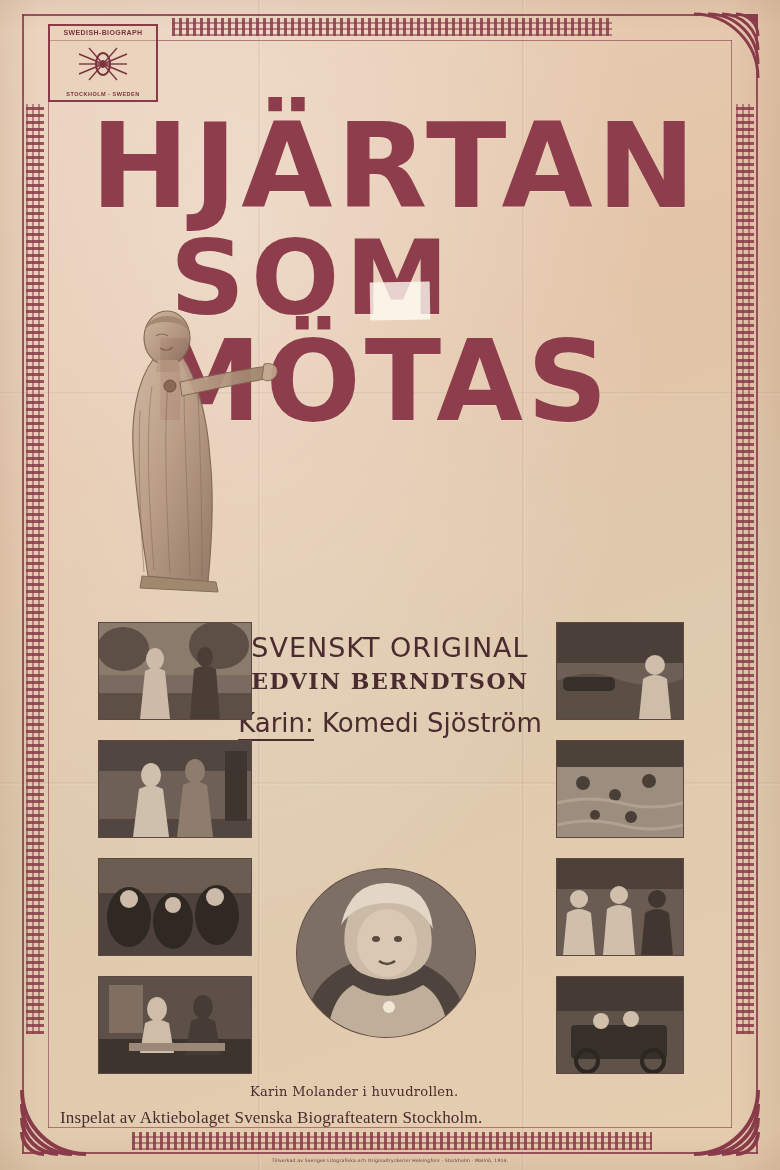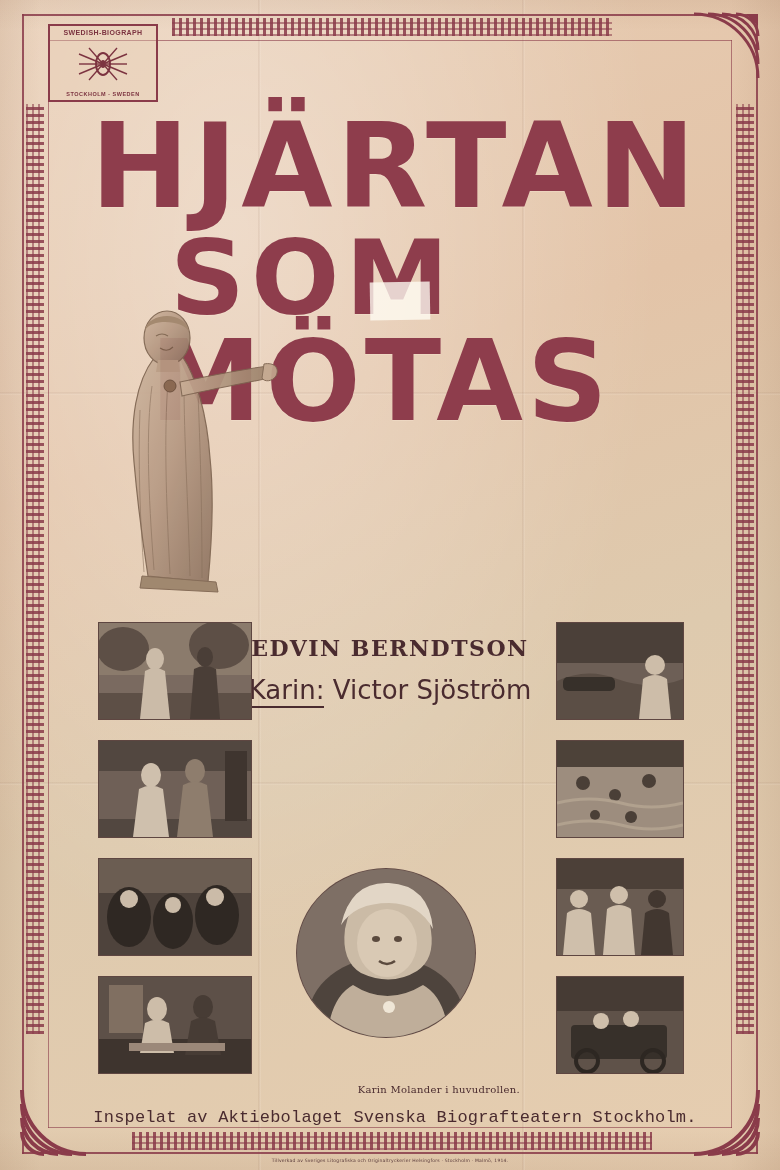--- a/index.html
+++ b/index.html
@@ -171,21 +171,21 @@
     font-family: "DejaVu Serif", serif;
     font-size: 9px;
     margin-top: 10px;
     letter-spacing: 1px;
   }
   .c-author {
     font-family: "DejaVu Serif", serif;
     font-weight: bold;
     font-size: 22px;
     letter-spacing: 1.5px;
-    margin-top: 15px;
+    margin-top: 5px;
   }
   .c-regie {
     font-family: "DejaVu Sans", sans-serif;
     font-size: 26px;
     margin-top: 14px;
   }
   .c-regie .ul { border-bottom: 2px solid #4a2b2f; padding-bottom: 1px; }
 
   
   .still {
@@ -208,34 +208,33 @@
     border-radius: 50%;
     overflow: hidden;
     background: #6f5b55;
     border: 1px solid rgba(80,50,45,0.4);
   }
   .portrait-caption {
     position: absolute;
     left: 250px;
     width: 270px;
     top: 1084px;
-    text-align: right;
+    text-align: left;
     font-family: "DejaVu Serif", serif;
-    font-size: 10px;
+    font-size: 13px;
     color: #4a2b2f;
     letter-spacing: .3px;
   }
 
   .footer-line {
     position: absolute;
     left: 60px;
     right: 50px;
     top: 1108px;
-    text-align: center;
-    font-family: Liberation Mono, monospace;
+    font-family: Liberation Serif, serif;
     font-size: 17px;
     color: #4a2b2f;
     letter-spacing: .2px;
   }
   .printer-line {
     position: absolute;
     left: 60px;
     right: 60px;
     top: 1158px;
     text-align: center;
@@ -378,24 +377,25 @@
 
     <path d="M84 92 C112 86 142 80 172 76 L174 88 C144 94 112 100 86 106 Z" fill="url(#armGrad)" stroke="#7d6450" stroke-width="1.1"></path>
     <path d="M168 74 C178 72 184 78 180 86 C176 92 168 92 166 88 Z" fill="#c1a68e" stroke="#7d6450" stroke-width="1"></path>
 
     <circle cx="74" cy="96" r="6" fill="#8a6c52" stroke="#6d543f" stroke-width="1"></circle>
 
     <path d="M46 286 L120 292 L122 302 L44 298 Z" fill="#9b8269" stroke="#7d6450" stroke-width="1"></path>
   </svg>
 
   <div class="credits">
+    <div class="c-original">SVENSKT ORIGINAL</div>
     <div class="c-author">EDVIN BERNDTSON</div>
     <div class="c-regie">
       <span class="ul">Karin:</span>
-      <span>Victor Sjöström</span>
+      <span>Komedi Sjöström</span>
     </div>
   </div>
 
   <div class="still" style="left:98px;top:622px;width:152px;height:96px;">
     <svg class="ph" viewBox="0 0 152 96" preserveAspectRatio="none">
       <rect width="152" height="96" fill="#7a6a60"></rect>
       <rect width="152" height="52" fill="#8b7b6c"></rect>
       <g fill="#5d4f46">
         <ellipse cx="24" cy="26" rx="26" ry="22"></ellipse>
         <ellipse cx="120" cy="22" rx="30" ry="24"></ellipse>

